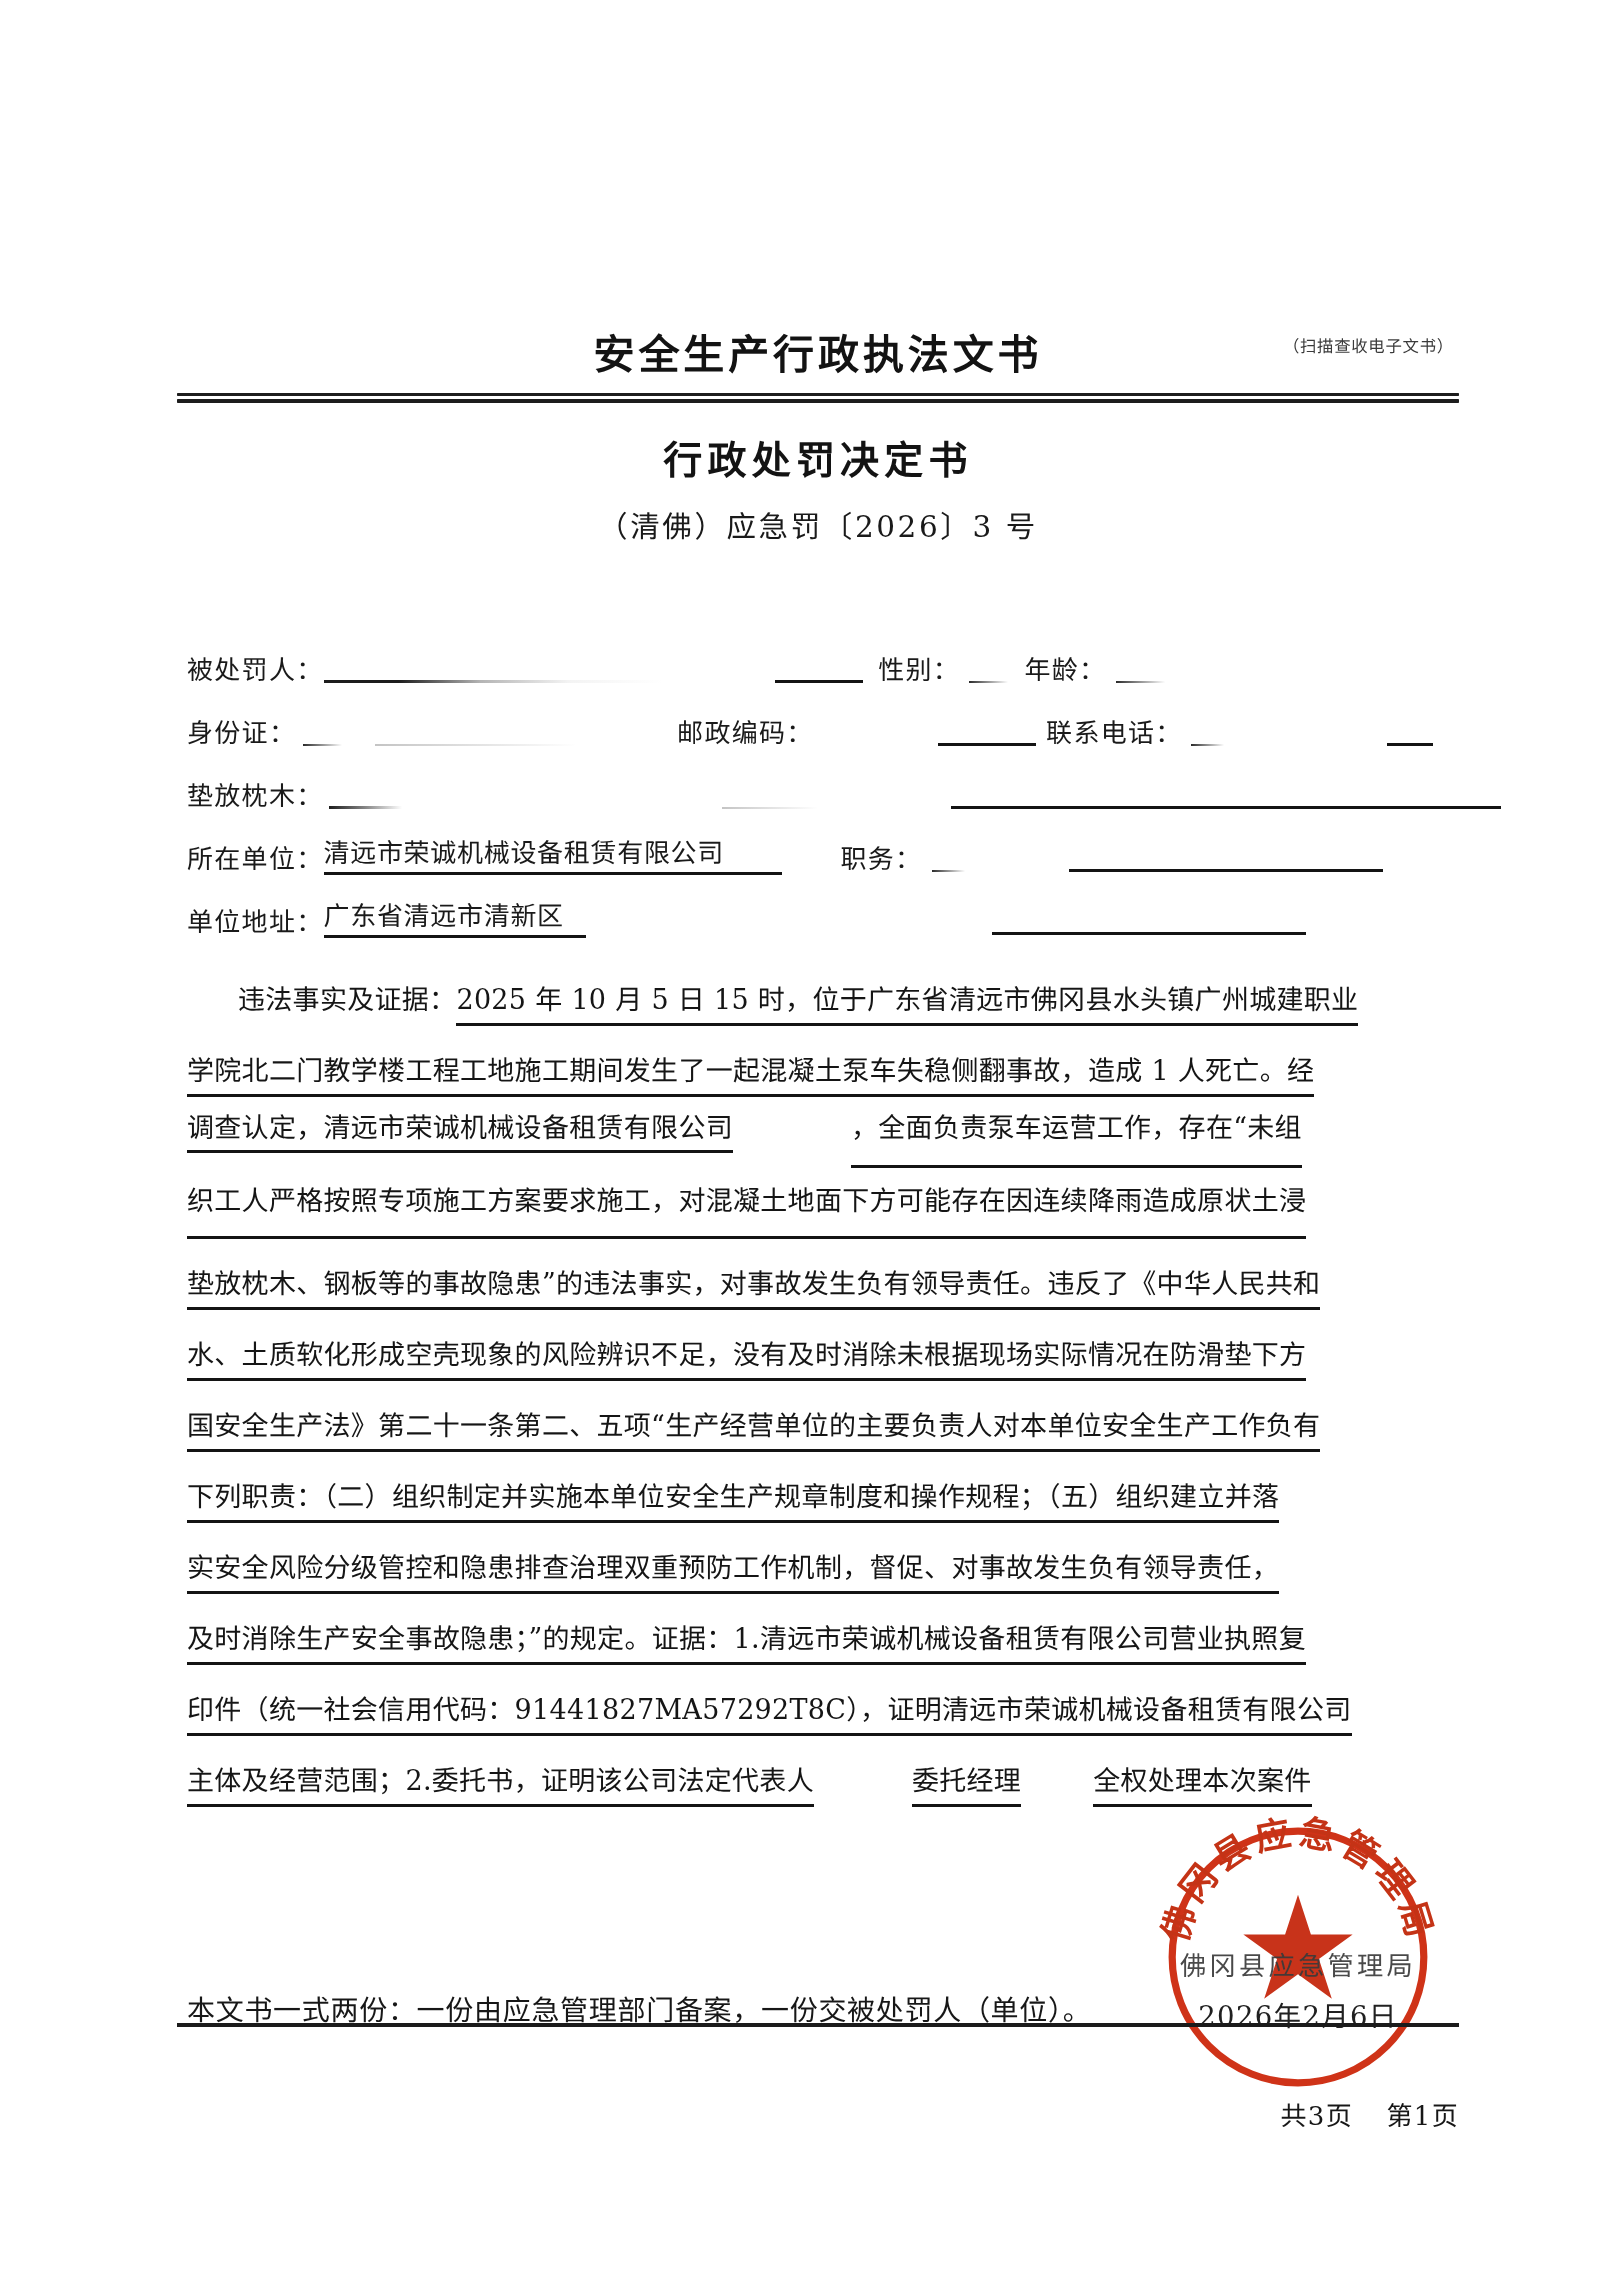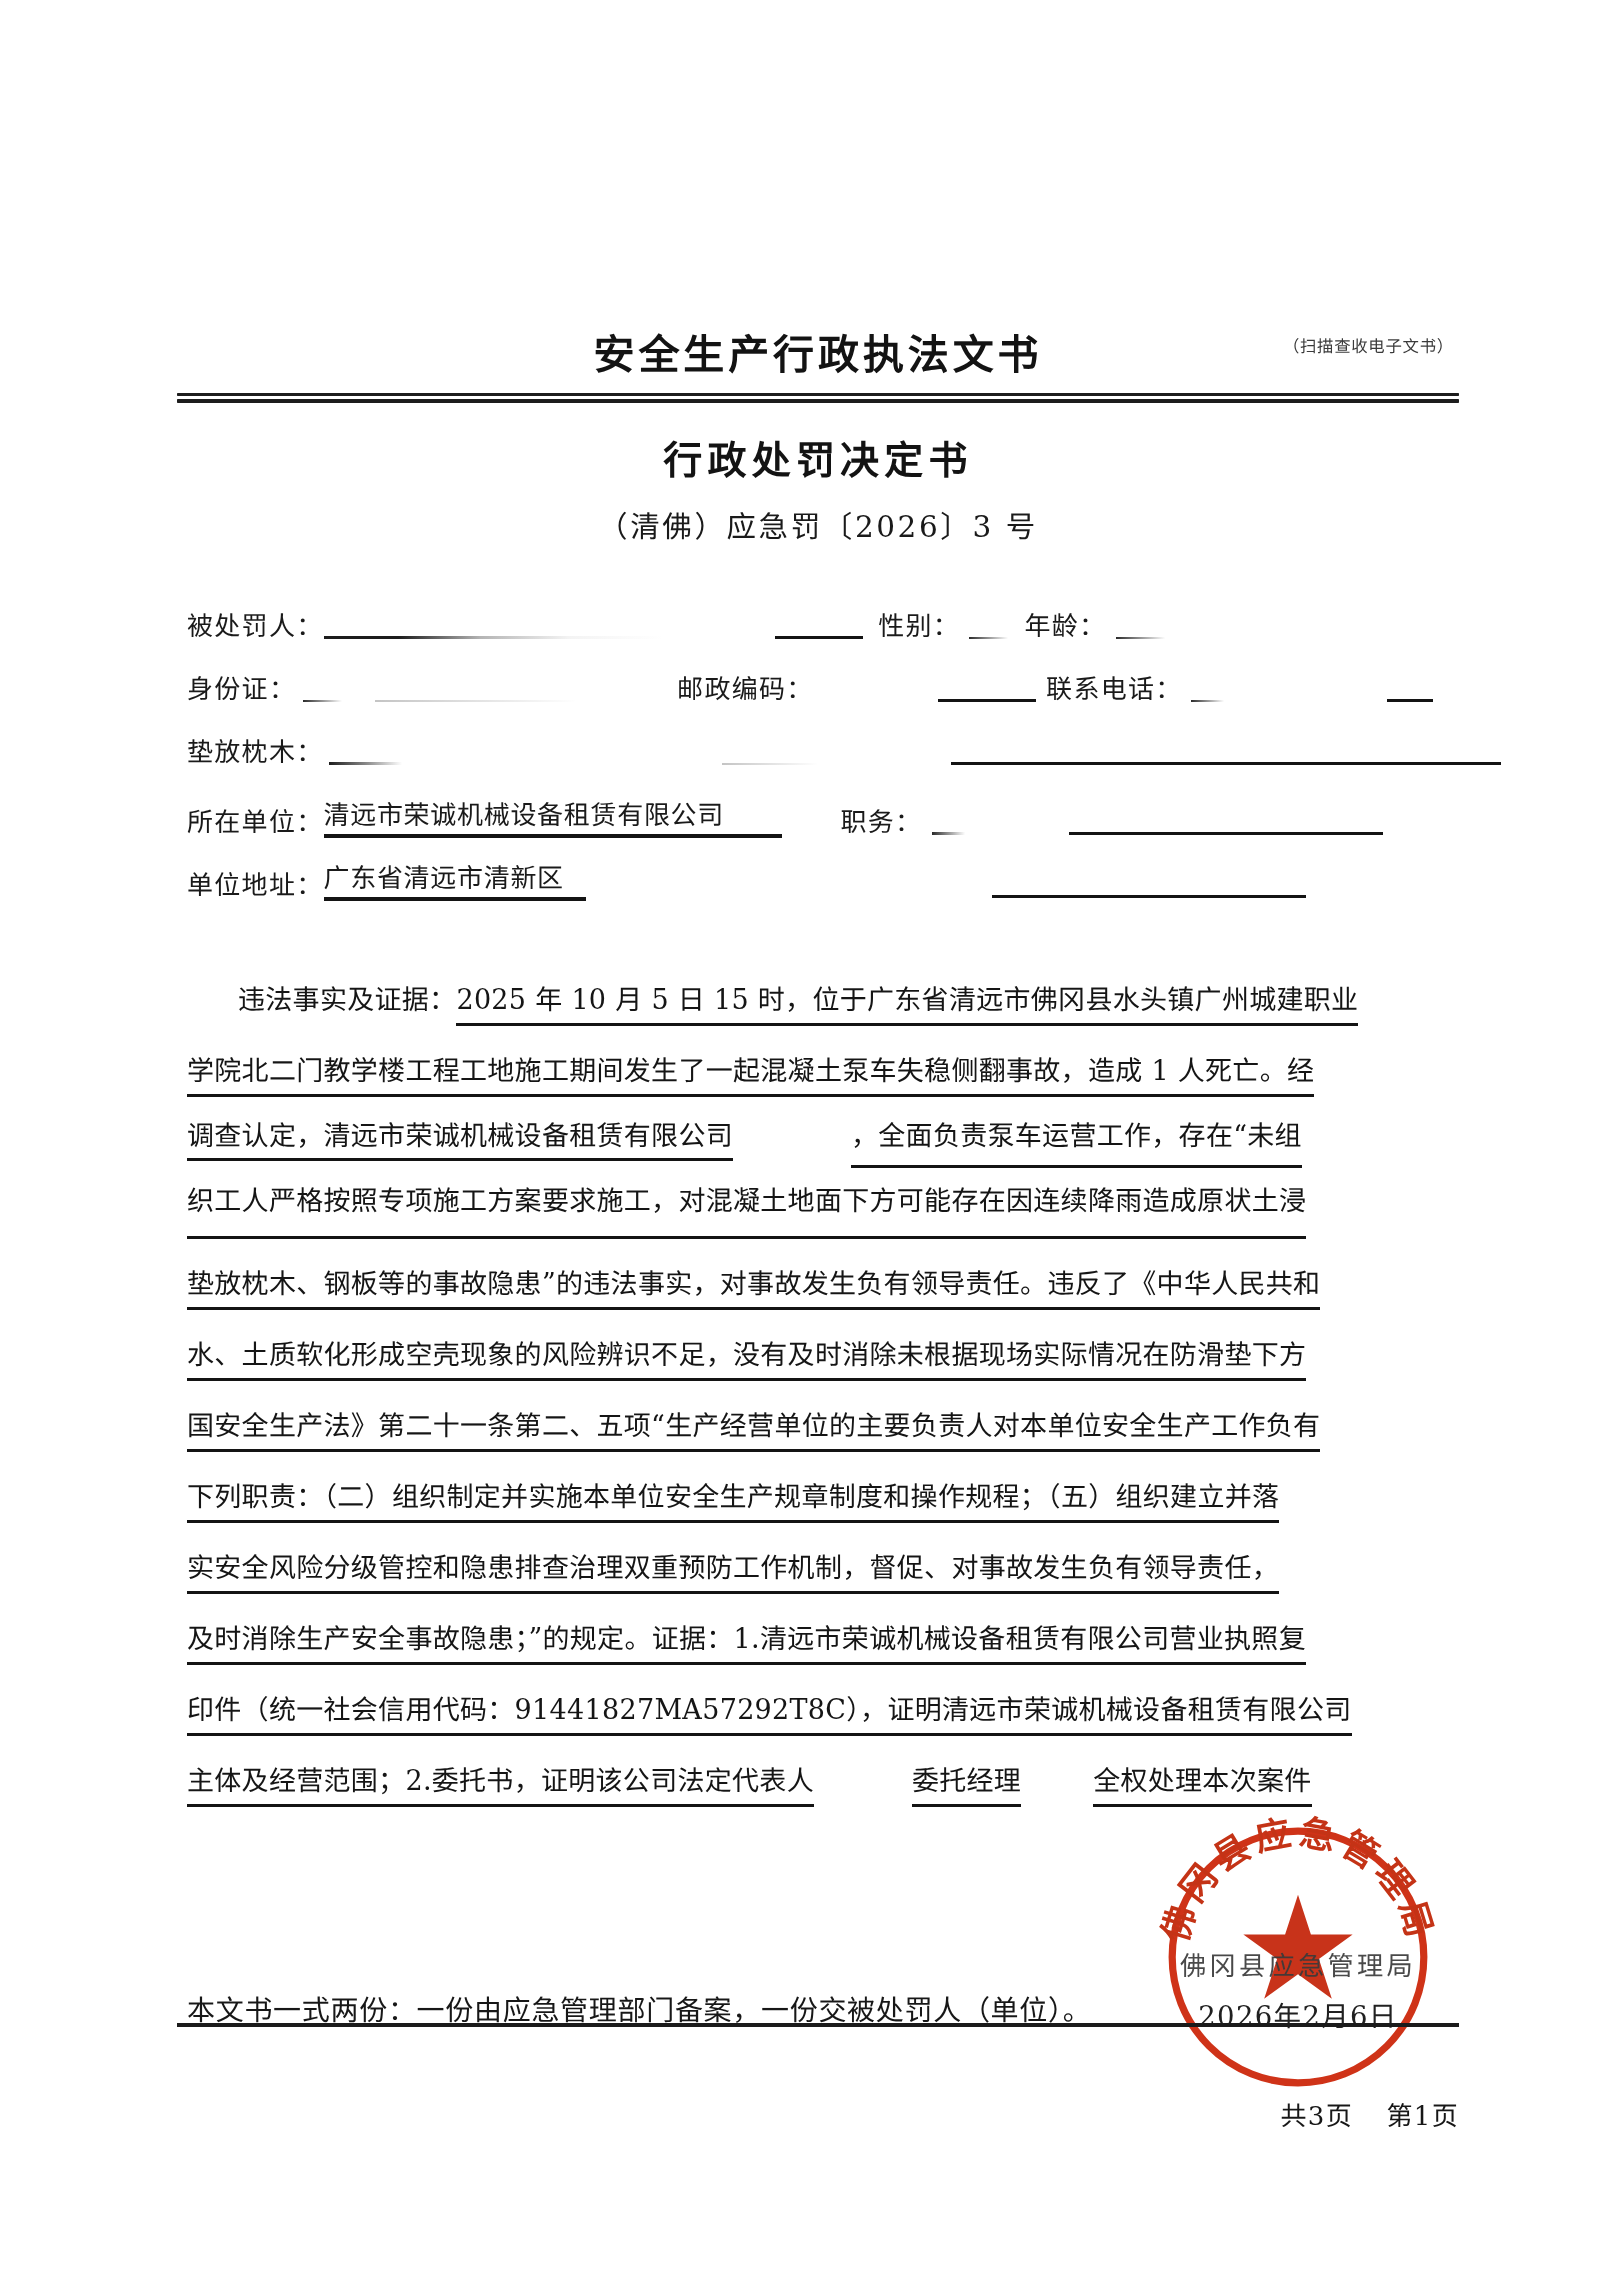--- a/index.html
+++ b/index.html
@@ -98,20 +98,21 @@
     height:63px;
     font-family:"DejaVu Serif","Liberation Serif",serif;
     font-size:26px;
     color:#1a1a1a;
     white-space:nowrap;
   }
   .lbl{
     display:inline-block;
     letter-spacing:1.3px;
     vertical-align:baseline;
+    margin-top:44px;
   }
   
   .blank{
     display:inline-block;
     vertical-align:bottom;
     height:25px;
     position:relative;
   }
   .blank::after{
     content:"";
@@ -265,21 +266,21 @@
 
     <div class="bline">
       <span class="txt indent"><span>违法事实及证据：</span><span style="position:relative;display:inline-block;padding-bottom:5.2px;border-bottom:3.3px solid #141414;">2025 年 10 月 5 日 15 时，位于广东省清远市佛冈县水头镇广州城建职业</span></span>
     </div>
 
     <div class="bline">
       <span class="txt"><span style="display:inline-block;padding-bottom:5.2px;border-bottom:3.3px solid #141414;">学院北二门教学楼工程工地施工期间发生了一起混凝土泵车失稳侧翻事故，造成 1 人死亡。经</span></span>
     </div>
 
     <div class="bline">
-      <span class="txt"><span style="display:inline-block;padding-bottom:5.2px;border-bottom:3.3px solid #141414;">调查认定，清远市荣诚机械设备租赁有限公司</span><span style="display:inline-block;width:118px;padding-bottom:5.2px;"></span><span style="display:inline-block;padding-bottom:12px;border-bottom:3.3px solid #141414;margin-top:24px;">，全面负责泵车运营工作，存在“未组</span></span>
+      <span class="txt"><span style="display:inline-block;padding-bottom:5.2px;border-bottom:3.3px solid #141414;">调查认定，清远市荣诚机械设备租赁有限公司</span><span style="display:inline-block;width:118px;padding-bottom:5.2px;"></span><span style="display:inline-block;padding-bottom:20px;border-bottom:3.3px solid #141414;margin-top:24px;">，全面负责泵车运营工作，存在“未组</span></span>
     </div>
 
     <div class="bline">
       <span class="txt"><span style="display:inline-block;padding-bottom:18px;border-bottom:3.3px solid #141414;">织工人严格按照专项施工方案要求施工，对混凝土地面下方可能存在因连续降雨造成原状土浸</span></span>
     </div>
 
     <div class="bline">
       <span class="txt"><span style="display:inline-block;padding-bottom:5.2px;border-bottom:3.3px solid #141414;">垫放枕木、钢板等的事故隐患”的违法事实，对事故发生负有领导责任。违反了《中华人民共和</span></span>
     </div>
 

